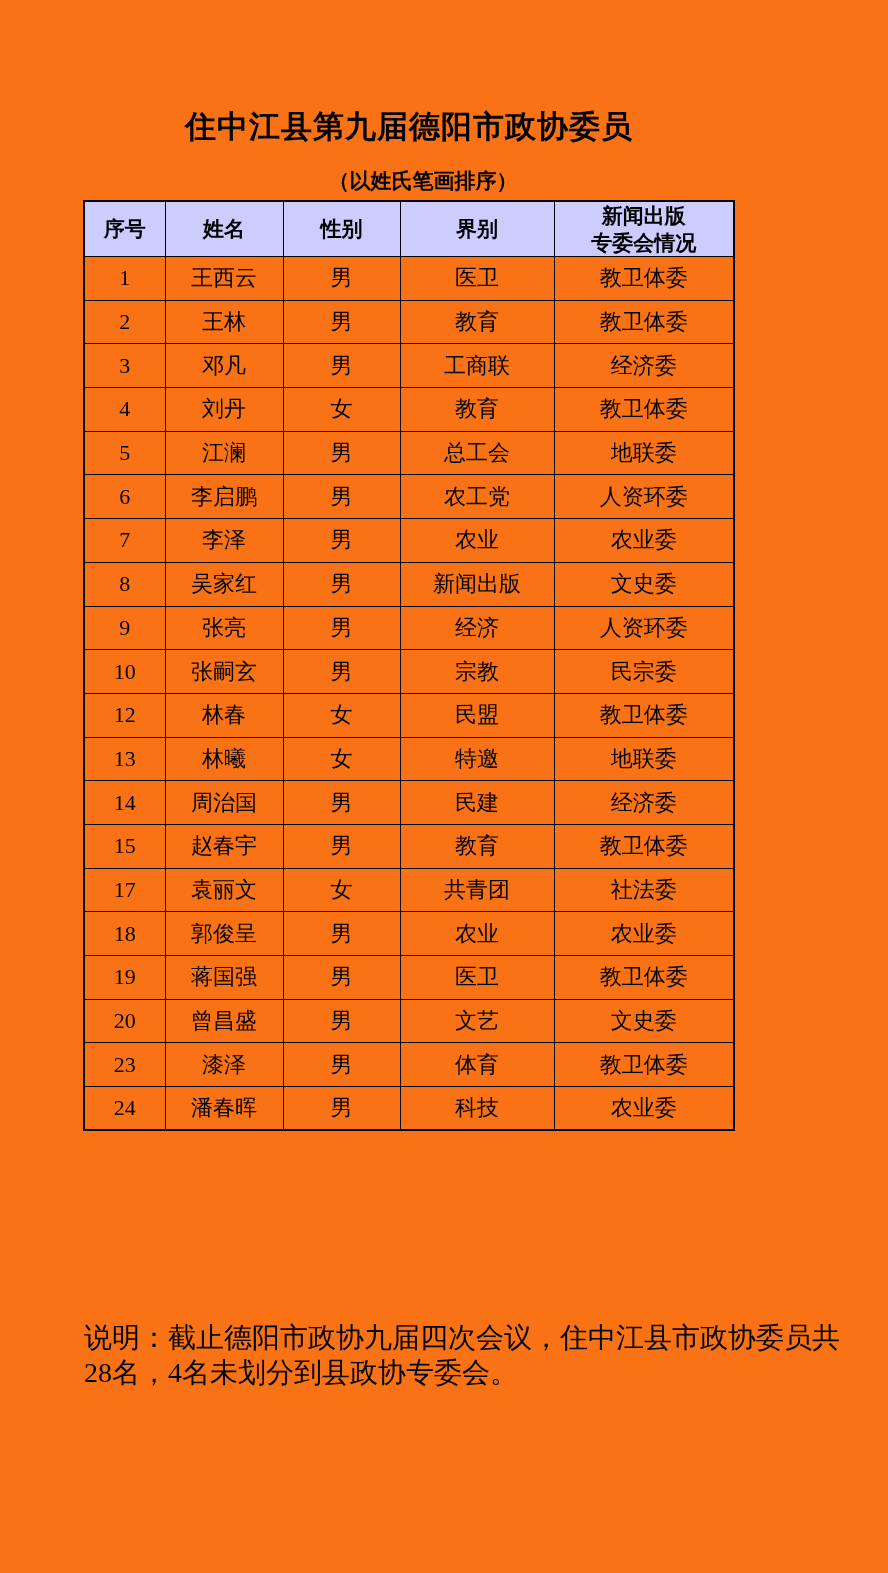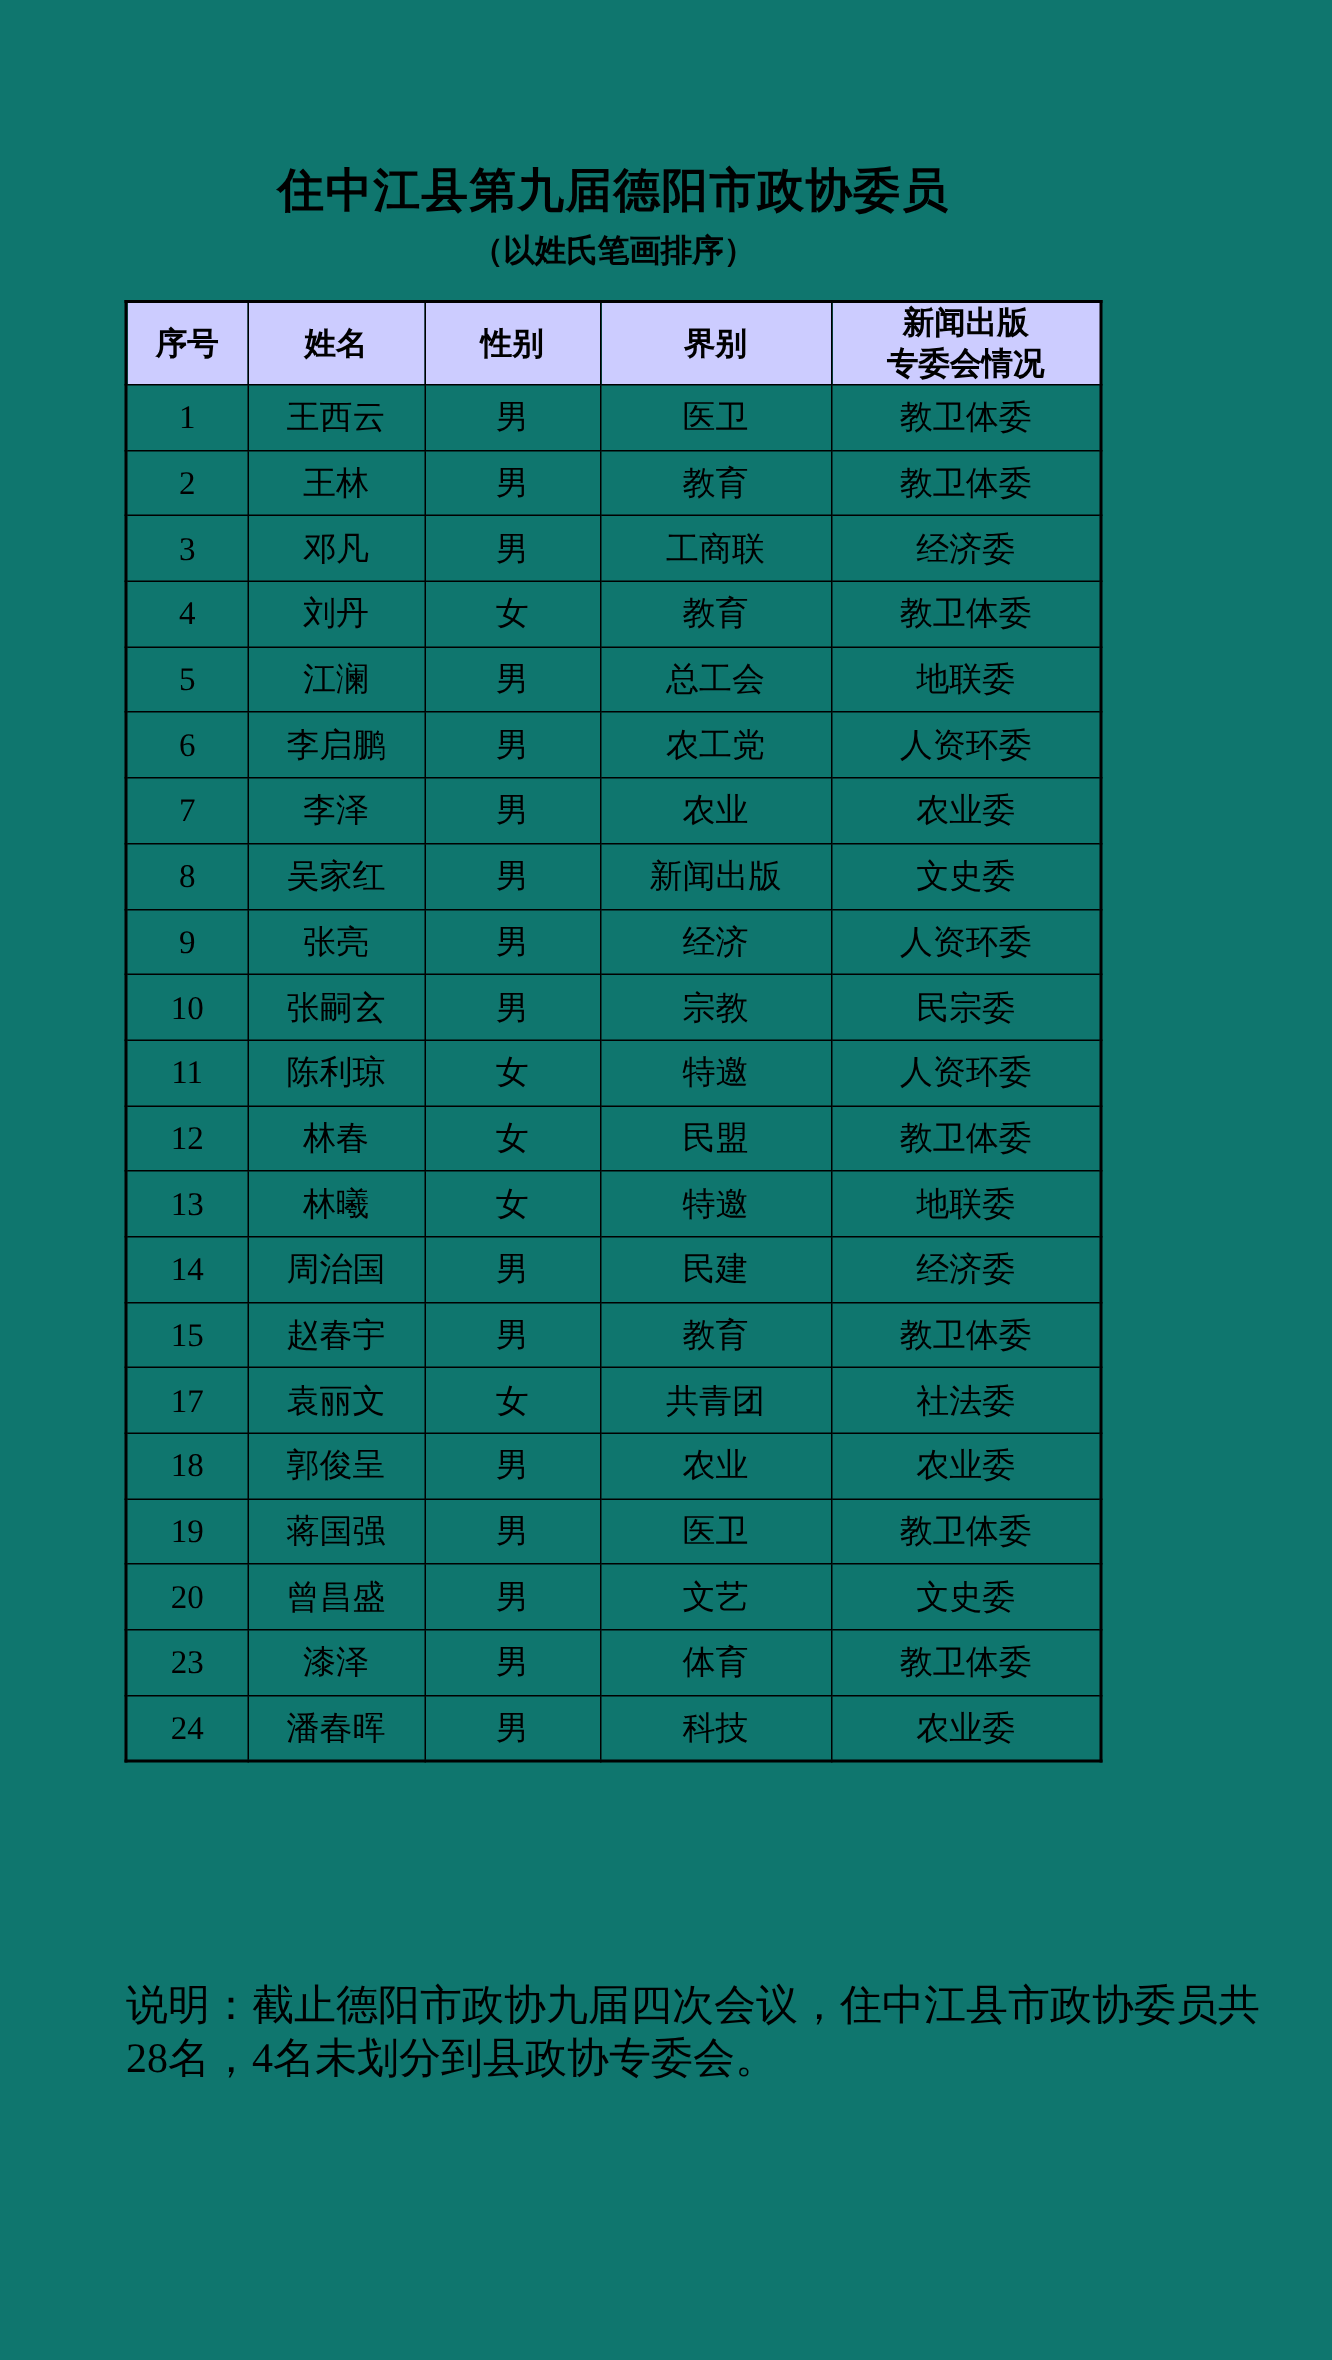--- a/index.html
+++ b/index.html
@@ -26,21 +26,21 @@
     font-size: 31px;
     font-weight: bold;
     letter-spacing: 1px;
     white-space: nowrap;
   }
   .doc-subtitle {
     position: absolute;
     left: 83px;
     top: 153px;
     width: 652px;
-    margin: 0;
+    margin: 14px;
     text-align: center;
     font-family: "Liberation Serif", "DejaVu Serif", serif;
     font-size: 21px;
     font-weight: bold;
     white-space: nowrap;
   }
   table.members-table {
     position: absolute;
     left: 83px;
     top: 200px;
@@ -89,21 +89,21 @@
     font-size: 28px;
     line-height: 35px;
   }
   .note div {
     white-space: nowrap;
   }
 </style>
 </head>
 <body>
 
-<div class="page" style="background: #0f766e;">
+<div class="page" style="background: #f97316;">
 
   <h1 class="doc-title">住中江县第九届德阳市政协委员</h1>
 
   <h2 class="doc-subtitle">（以姓氏笔画排序）</h2>
 
   <table class="members-table">
     <colgroup>
       <col class="col-no">
       <col class="col-name">
       <col class="col-gender">
@@ -185,27 +185,20 @@
           <td>人资环委</td>
         </tr>
         <tr>
           <td>10</td>
           <td>张嗣玄</td>
           <td>男</td>
           <td>宗教</td>
           <td>民宗委</td>
         </tr>
         <tr>
-          <td>11</td>
-          <td>陈利琼</td>
-          <td>女</td>
-          <td>特邀</td>
-          <td>人资环委</td>
-        </tr>
-        <tr>
           <td>12</td>
           <td>林春</td>
           <td>女</td>
           <td>民盟</td>
           <td>教卫体委</td>
         </tr>
         <tr>
           <td>13</td>
           <td>林曦</td>
           <td>女</td>

